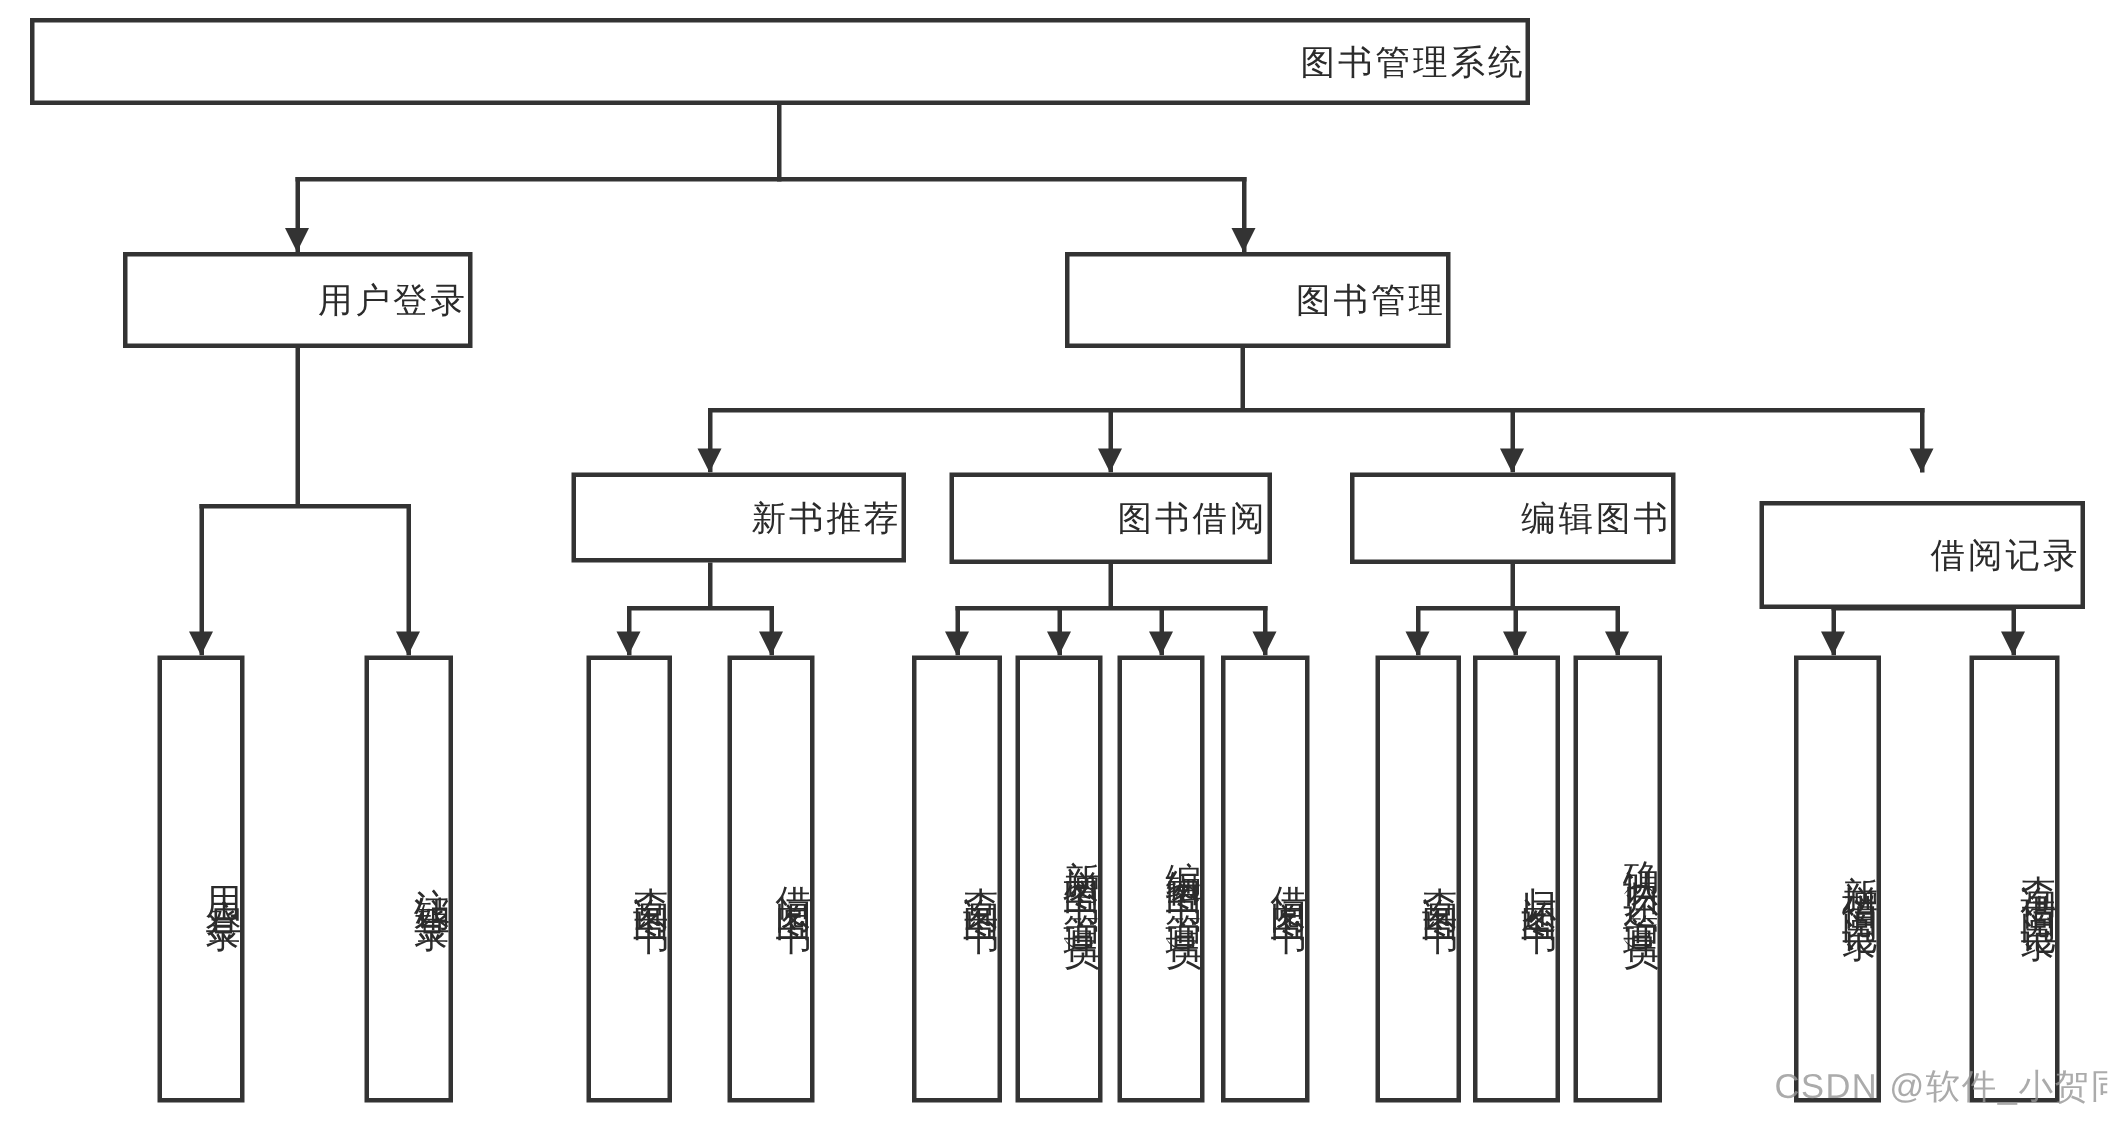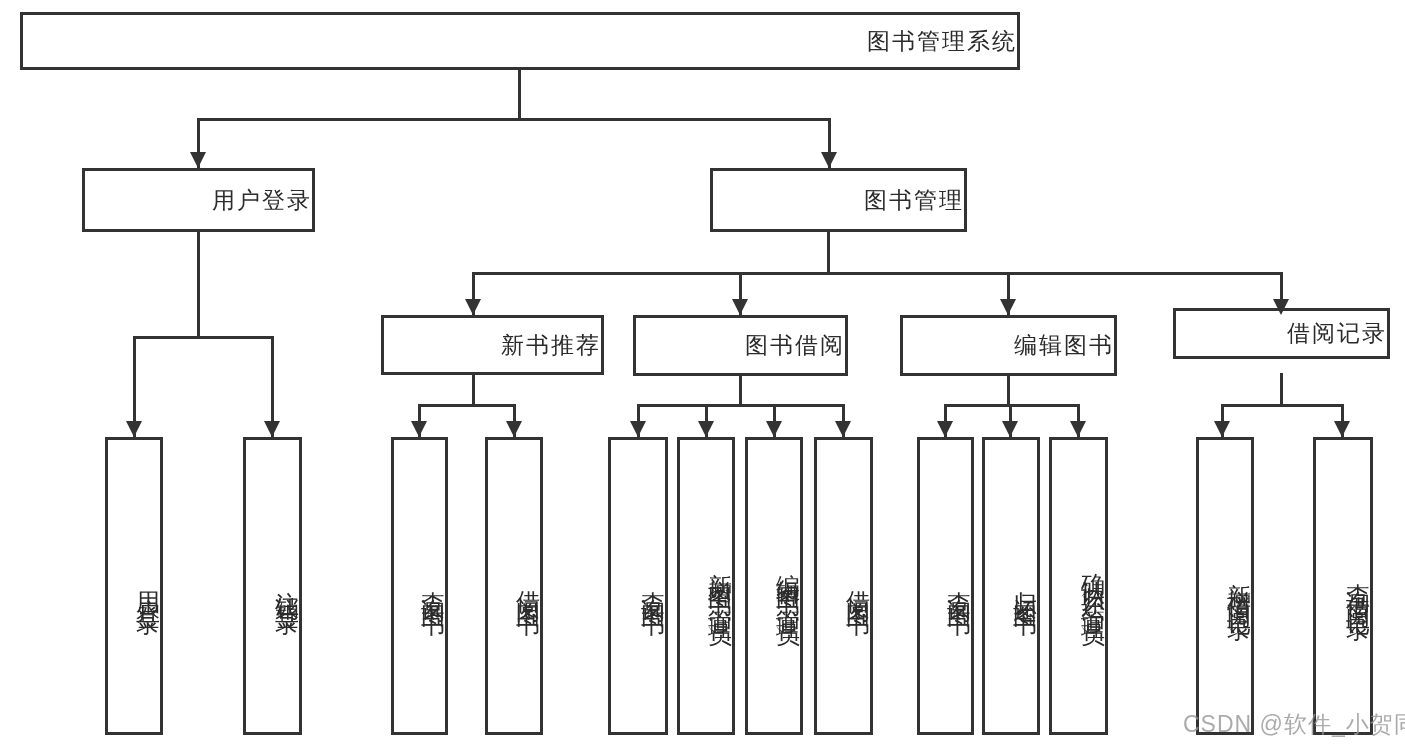--- a/index.html
+++ b/index.html
@@ -109,21 +109,21 @@
   </div>
 
   <div class="box" style="left:633px;top:315px;width:215px;height:61px">
     <span class="hlabel">图书借阅</span>
   </div>
 
   <div class="box" style="left:900px;top:315px;width:217px;height:61px">
     <span class="hlabel">编辑图书</span>
   </div>
 
-  <div class="box" style="left:1173px;top:308px;width:217px;height:51px">
+  <div class="box" style="left:1173px;top:334px;width:217px;height:72px">
     <span class="hlabel">借阅记录</span>
   </div>
 
   <div class="box" style="left:105px;top:437px;width:58px;height:298px">
     <span class="vlabel">用户登录</span>
   </div>
   <div class="box" style="left:243px;top:437px;width:59px;height:298px">
     <span class="vlabel">注销登录</span>
   </div>
 

